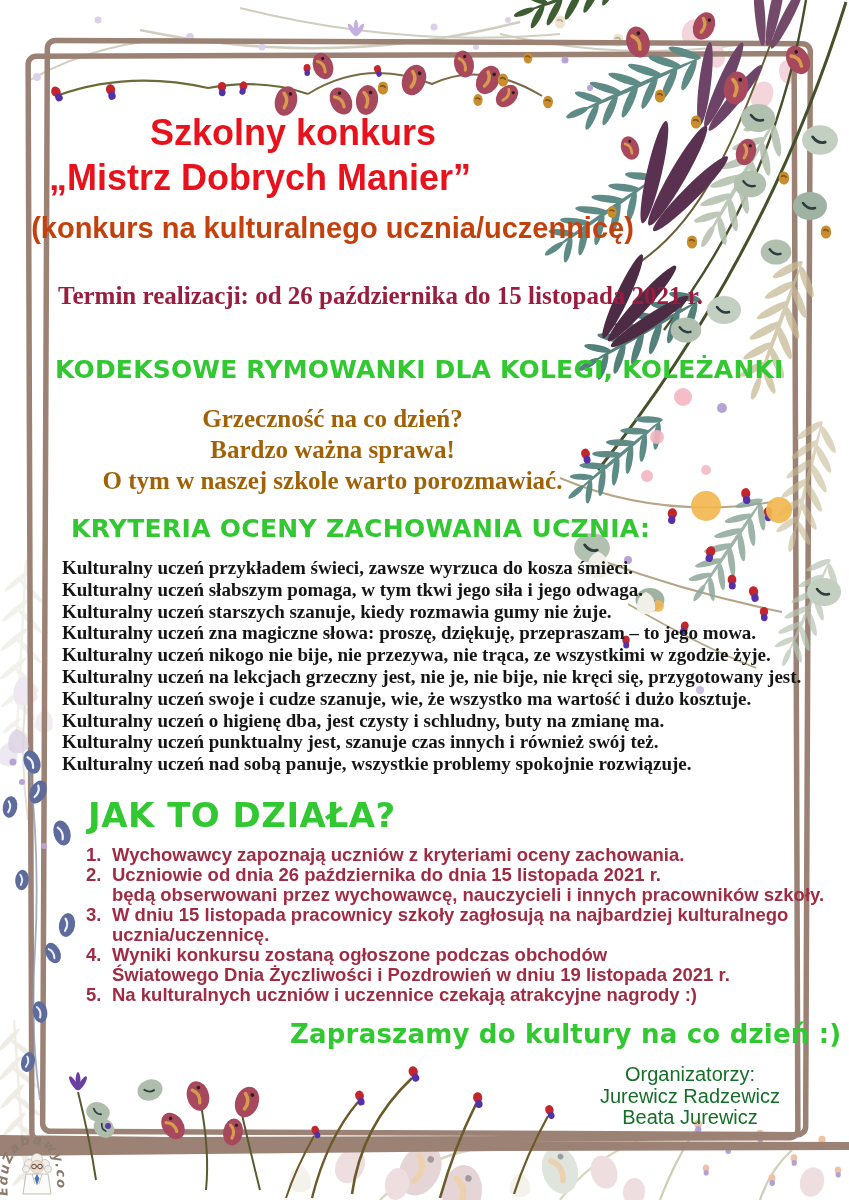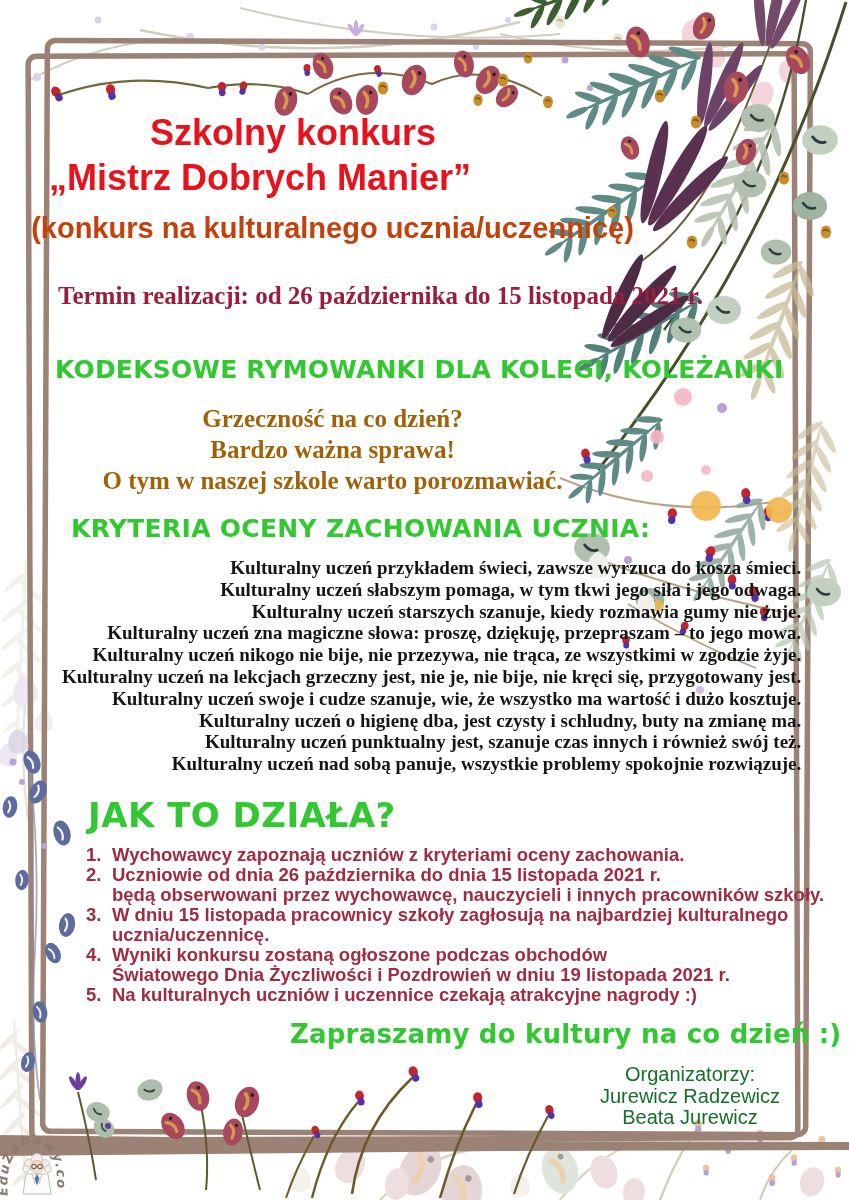--- a/index.html
+++ b/index.html
@@ -12,21 +12,21 @@
   .comic{font-family:"DejaVu Sans",sans-serif;font-weight:bold;color:#31c831;}
   .title{left:0;top:110px;width:520px;text-align:center;font-weight:bold;font-size:36px;line-height:45px;color:#e8121c;}
   .title .l1{display:block;transform:translateX(33px);}
   .subtitle{left:0;top:212px;width:665px;text-align:center;font-weight:bold;font-size:29px;color:#c2410c;}
   .term{left:58px;top:282px;font-family:"Liberation Serif",serif;font-weight:bold;font-size:25px;color:#9a1c3e;}
   .h-rhymes{left:55px;top:355px;font-size:25px;letter-spacing:.2px;}
   .rhyme{left:60px;top:403px;width:545px;text-align:center;font-family:"Liberation Serif",serif;
          font-weight:bold;font-size:25px;line-height:31px;color:#a16207;}
   .h-criteria{left:55px;top:514px;font-size:25px;letter-spacing:.3px;margin-left:16px;}
   .criteria{left:62px;top:557px;font-family:"Liberation Serif",serif;font-weight:bold;
-            font-size:19px;line-height:21.8px;color:#151515;text-align:right;}
+            font-size:19px;line-height:21.8px;color:#151515;}
   .h-how{left:88px;top:795px;font-size:34px;letter-spacing:.5px;}
   .steps-wrap{left:86px;top:845px;font-weight:bold;font-size:18.5px;line-height:20px;color:#a02c44;}
   .steps-wrap ol{list-style:none;margin:0;padding:0;}
   .step{display:flex;}
   .step .num{width:26px;flex:0 0 26px;}
   .invite{left:290px;top:1019px;width:515px;text-align:left;font-size:26px;letter-spacing:.2px;}
   .orgs{left:560px;top:1064px;width:260px;text-align:center;font-weight:normal;
         font-size:20px;line-height:21.5px;color:#156f28;}
 </style>
 </head>

